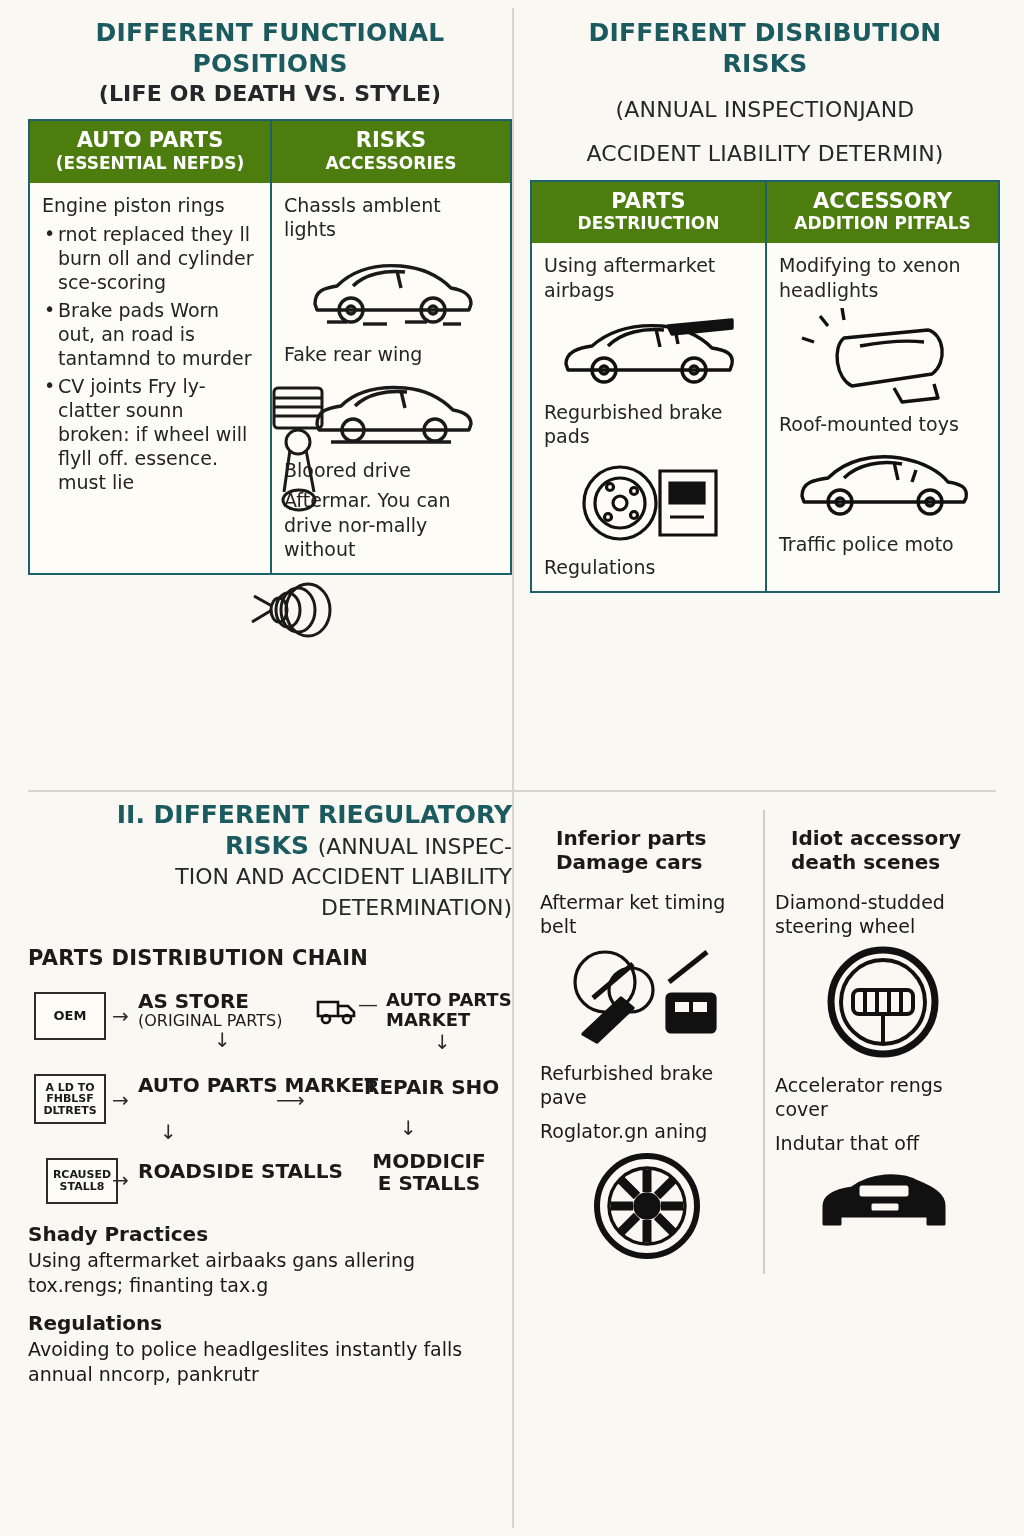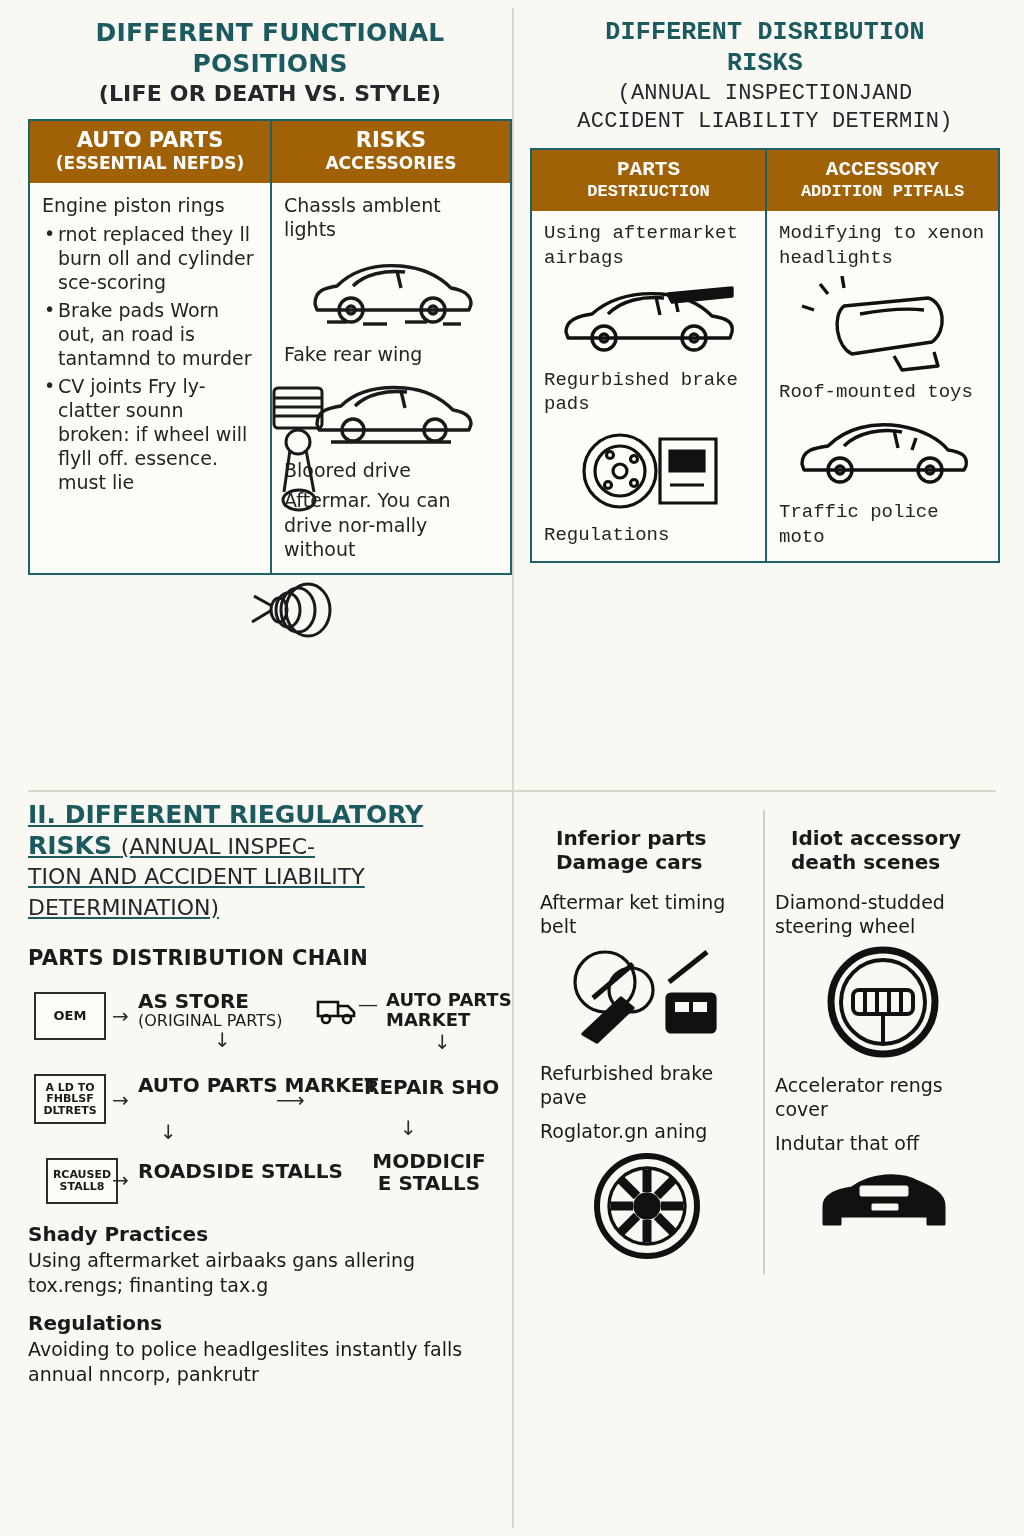--- a/index.html
+++ b/index.html
@@ -19,60 +19,60 @@
     position:absolute; left:512px; top:8px; width:2px; height:1520px;
     background:#d8d6cc;
   }
   .h-divider {
     position:absolute; left:28px; top:790px; width:968px; height:2px;
     background:#d8d6cc;
   }
 
   .quad { position:absolute; }
   .q1 { left:28px; top:18px; width:484px; }
-  .q2 { left:530px; top:18px; width:470px;font-family:Liberation Mono, monospace; }
+  .q2 { left:530px; top:18px; width:470px; }
   .q3 { left:28px; top:800px; width:484px; }
   .q4 { left:530px; top:800px; width:470px; }
 
   .title {
     text-align:center;
     color:#1b5a5f;
     font-weight:bold;
     font-size:25px;
     line-height:1.22;
     letter-spacing:0.2px;
   }
   .title .sub {
     display:block;
     color:#25282b;
     font-weight:normal;
     font-size:22px;
     line-height:1.2;
-    margin-top:2px;
+    margin-top:18px;
   }
   .title .subbold {
     display:block;
     color:#25282b;
     font-weight:bold;
     font-size:22px;
     line-height:1.2;
     margin-top:2px;
   }
 
   
   .tbl {
     margin-top:12px;
     border:2px solid #1d6269;
     display:flex;
     background:#fdfcf7;
   }
   .tbl .col { width:50%; }
   .tbl .col + .col { border-left:2px solid #1d6269; }
   .hd {
-    background:#a16207;
+    background:#4d7c0f;
     color:#ffffff;
     text-align:center;
     padding:8px 6px 10px;
     font-weight:bold;
     font-size:21px;
     line-height:1.12;
   }
   .hd .small { display:block; font-size:17px; font-weight:bold; margin-top:1px; }
   .cell {
     padding:10px 12px 6px;
@@ -83,22 +83,22 @@
   .cell p { margin:0 0 6px; }
   .bullets { margin:0; padding:0; list-style:none; }
   .bullets li { margin:0 0 4px; padding-left:16px; position:relative; font-size:19px; line-height:1.26; }
   .bullets li:before { content:"•"; position:absolute; left:2px; top:-1px; }
 
   .art { display:flex; justify-content:center; align-items:center; margin:4px 0 8px; }
   .art svg { display:block; }
 
   
   .sec-title {
-    text-align:left; color:#1b5a5f; font-weight:bold;
-    font-size:25px; line-height:1.22;text-decoration:underline;
+    text-align:right; color:#1b5a5f; font-weight:bold;
+    font-size:25px; line-height:1.22;
   }
   .sec-title .inline-sub { color:#25282b; font-weight:normal; font-size:22px; }
 
   .chain-title {
     margin-top:24px; font-weight:bold; font-size:21px; color:#1b1b1b;
     letter-spacing:0.3px;
   }
   .chain { margin-top:8px; position:relative; height:230px; font-size:19px; }
   .node-box {
     position:absolute; border:2px solid #2c2c2c; background:#fdfcf7;

